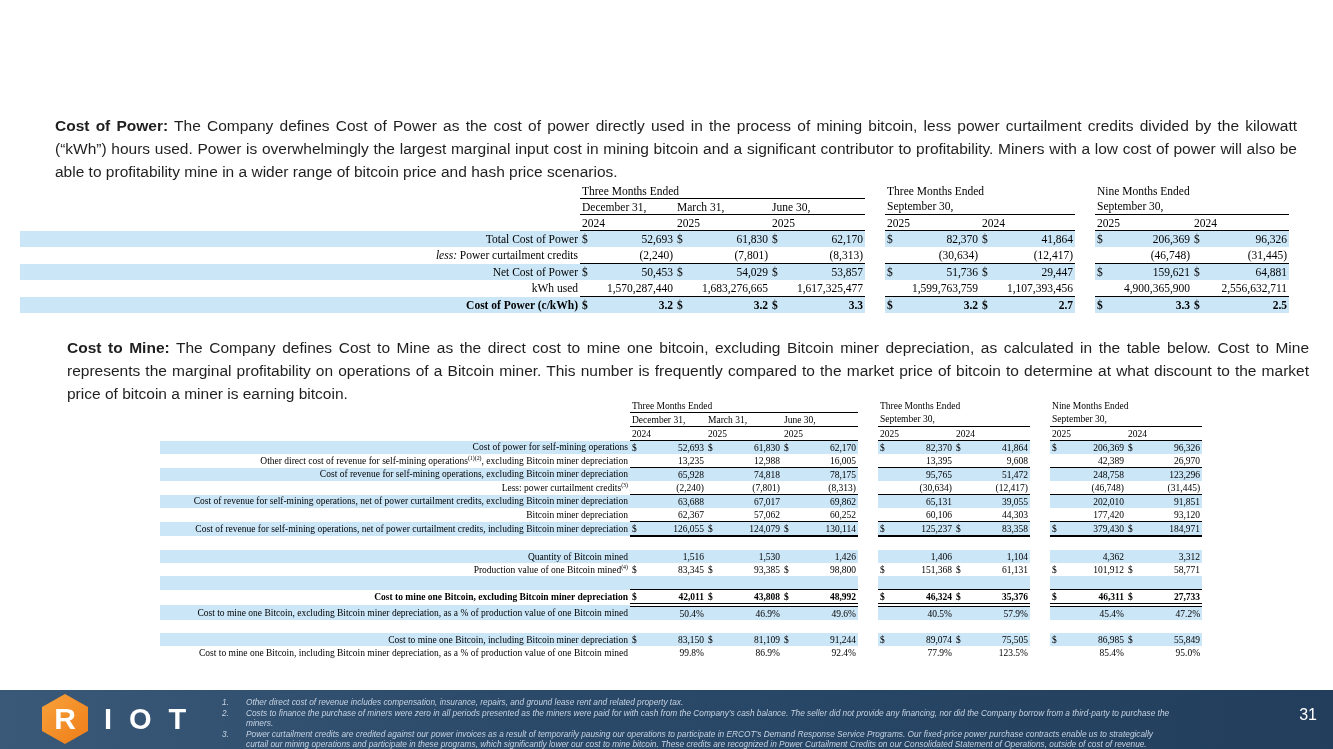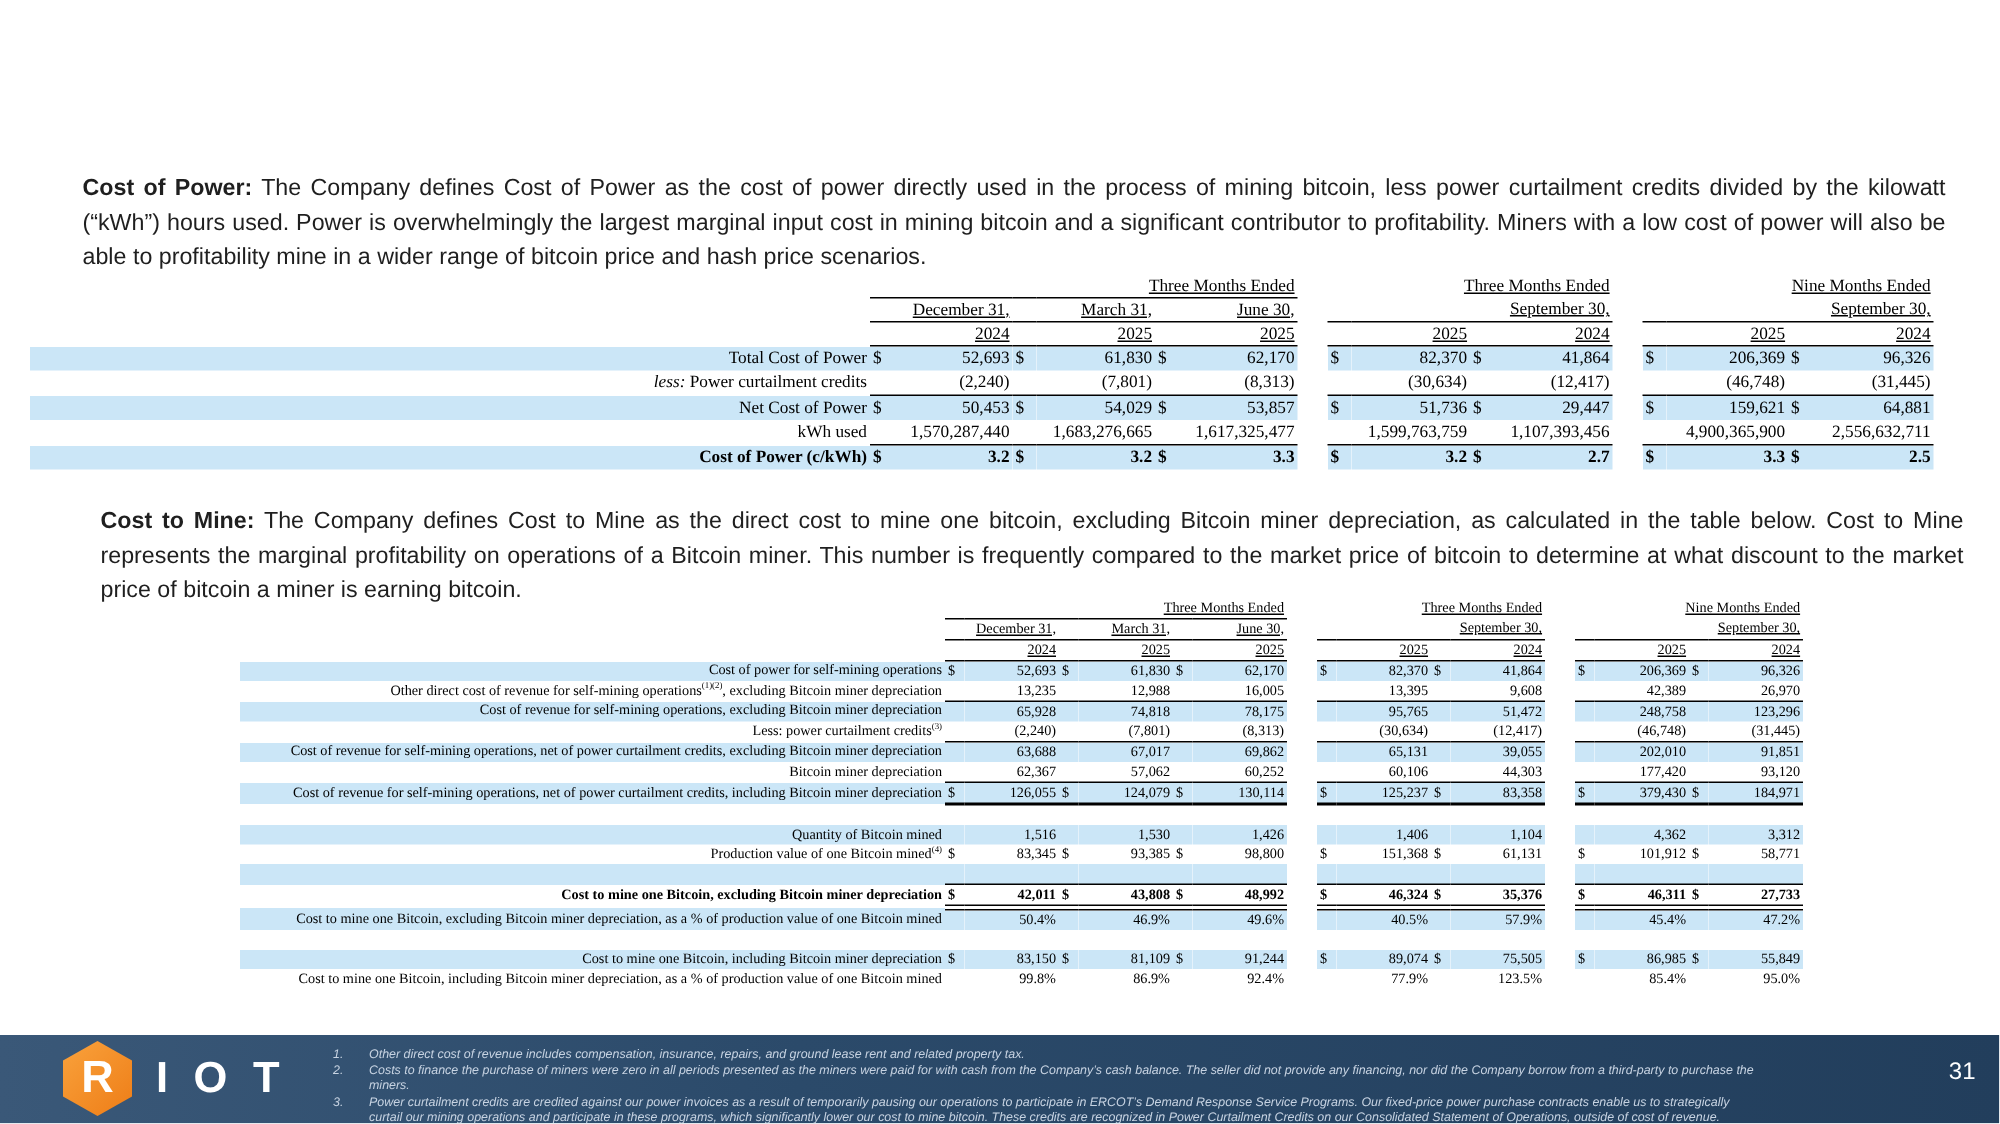--- a/index.html
+++ b/index.html
@@ -23,21 +23,21 @@
   #t2 td{height:13px;}
   #t2 tr.hrow td{height:13px;}
   .lbl{text-align:right;}
   .num{text-align:right;}
   .dol{text-align:left;}
   .gap{background:#fff;}
   .hl{background:#cbe6f7;}
   .bb{border-bottom:1px solid #000;}
   .tkb{border-bottom:2.5px solid #000;}
   .dbb{border-bottom:4px double #000;}
-  .ghead{text-align:right;text-decoration:underline;}
+  .ghead{text-align:left;}
   .boldrow td{font-weight:bold;}
   .ind{padding-left:9px;}
   sup{font-size:.62em;vertical-align:super;line-height:0;}
 
   
   .footer{position:absolute;left:0;top:690px;width:1333px;height:59px;
           background:linear-gradient(90deg,#3a5878 0%,#2b4a6a 40%,#223e5c 100%);}
   .logo{position:absolute;left:42px;top:3px;height:52px;display:flex;align-items:center;}
   .hex{width:46px;height:50px;clip-path:polygon(50% 0,100% 26%,100% 74%,50% 100%,0 74%,0 26%);
        background:linear-gradient(135deg,#f9a23c 0%,#ee7d17 100%);display:flex;align-items:center;justify-content:center;}

